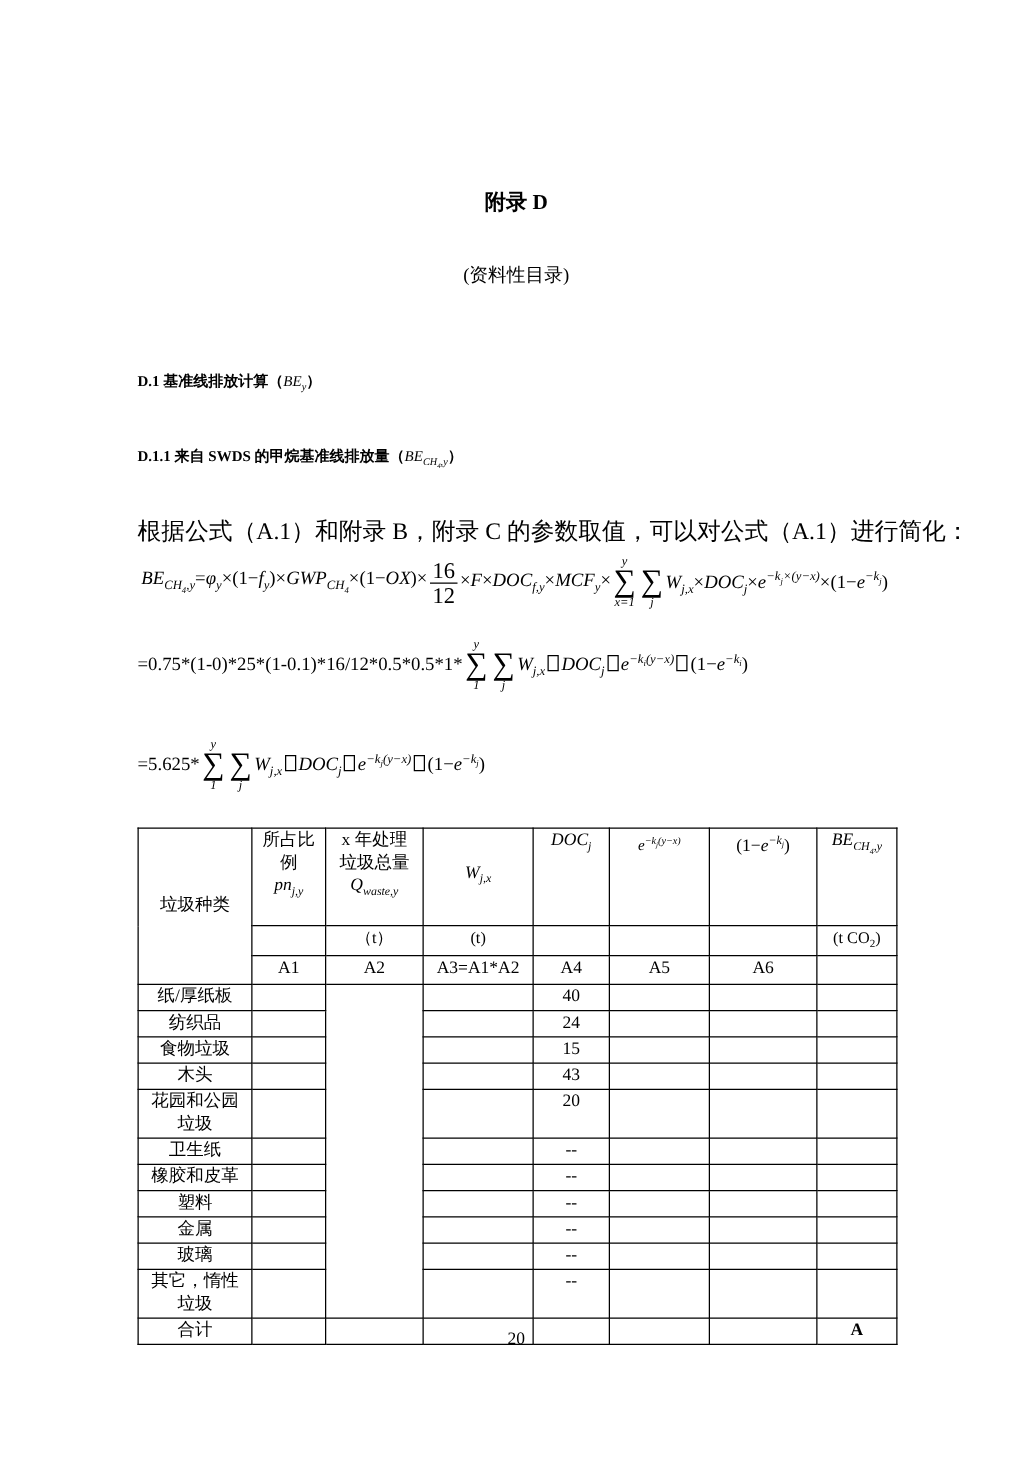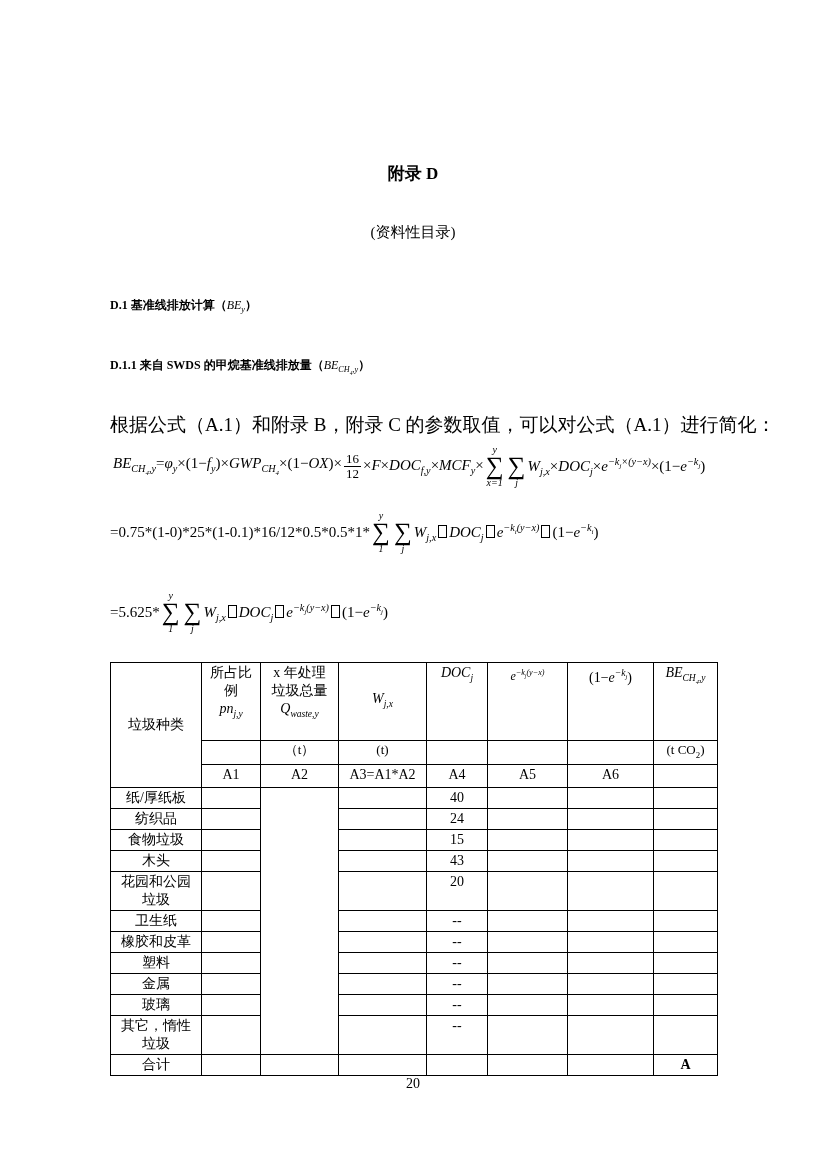--- a/index.html
+++ b/index.html
@@ -1,33 +1,33 @@
 <!DOCTYPE html>
 <html><head>
 <meta charset="utf-8">
 <style>
   html,body{margin:0;padding:0;background:#fff;}
   .page{position:relative;width:826px;height:1169px;background:#ffffff;overflow:hidden;
         font-family:"Liberation Serif","DejaVu Serif",serif;color:#000;}
   .blk{position:absolute;}
-  .center{left:0;width:826px;text-align:center;margin-top:12px;}
+  .center{left:0;width:826px;text-align:center;}
   .b{font-weight:bold;}
   i,.it{font-style:italic;}
   sub{font-size:0.68em;}
   sup{font-size:0.68em;}
   
   .doc-title{font-size:17px;}
   .doc-sub{font-size:15px;}
   .h2{font-size:12px;left:110px;}
   .para{font-size:19px;left:110px;}
   
   .formula{display:flex;align-items:center;white-space:nowrap;font-size:15px;height:58px;}
   .mt{white-space:nowrap;}
   .frac{display:inline-flex;flex-direction:column;align-items:center;line-height:1.05;
-        font-size:13px;margin:0 2px;vertical-align:middle;}
+        font-size:18px;margin:0 2px;vertical-align:middle;}
   .frac .num{border-bottom:1px solid #000;padding:0 2px;}
   .bigsum{display:inline-flex;flex-direction:column;align-items:center;line-height:1;margin:0 2px;}
   .bigsum .lim{font-size:10px;font-style:italic;line-height:1.1;}
   .bigsum .sym{font-size:25px;line-height:0.85;font-style:normal;}
   .tofu{display:inline-block;width:7px;height:11px;border:1px solid #000;margin:0 2px;vertical-align:-1px;}
   
   table.calc{border-collapse:collapse;table-layout:fixed;width:607px;font-size:14px;}
   table.calc td{border:1px solid #000;text-align:center;vertical-align:top;
                 padding:1px 2px;line-height:18px;overflow:hidden;}
   table.calc .hrow td{height:75px;}

